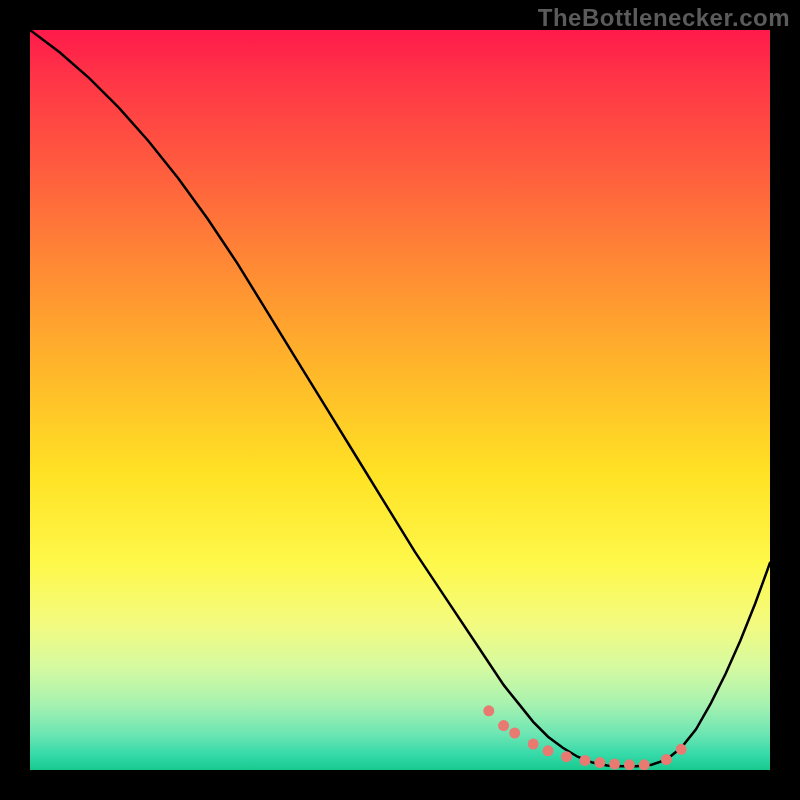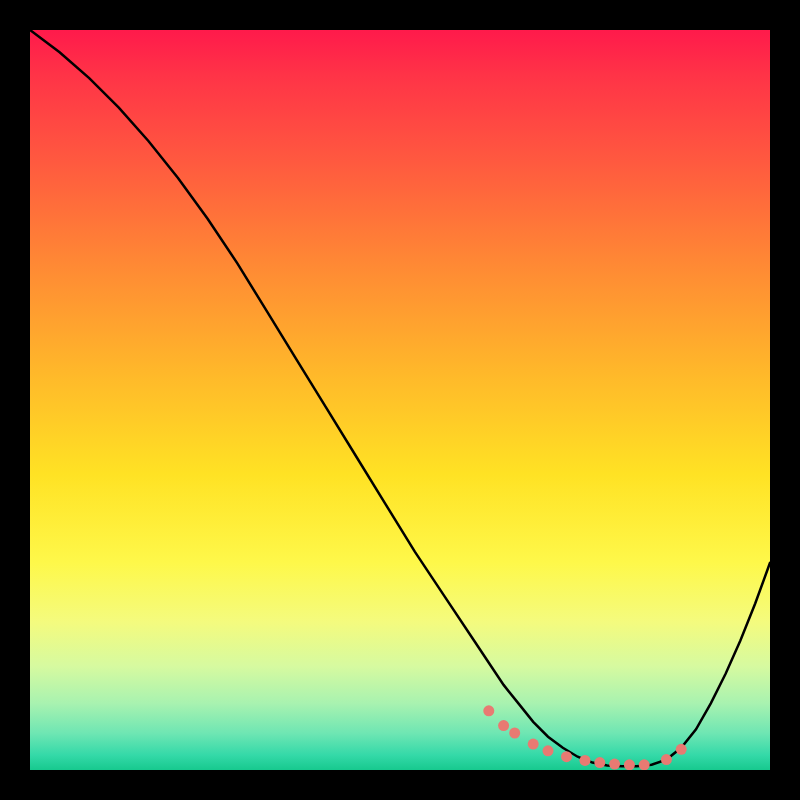--- a/index.html
+++ b/index.html
@@ -59,20 +59,21 @@
     position: absolute;
     inset: 0;
     width: 100%;
     height: 100%;
   }
 </style>
 </head>
 <body>
 
 <div class="frame">
+  <div class="watermark">TheBottleneсker.com</div>
 
   <div class="plot-box">
     <div class="gradient"></div>
     <svg class="curve" viewBox="0 0 740 740" preserveAspectRatio="none">
       <path fill="none" stroke="#000" stroke-width="2.5" stroke-linecap="round" d="M0.0 0.0 L29.6 22.2 L59.2 48.1 L88.8 77.7 L118.4 111.0 L148.0 148.0 L177.6 188.7 L207.2 233.1 L236.8 281.2 L266.4 329.3 L296.0 377.4 L325.6 425.5 L355.2 473.6 L384.8 521.7 L414.4 566.1 L444.0 610.5 L458.8 632.7 L473.6 654.9 L488.4 673.4 L503.2 691.9 L518.0 706.7 L532.8 717.8 L547.6 726.7 L562.4 732.6 L577.2 735.6 L592.0 736.3 L606.8 736.3 L621.6 734.8 L636.4 729.6 L651.2 717.8 L666.0 699.3 L680.8 673.4 L695.6 643.8 L710.4 610.5 L725.2 573.5 L740.0 532.8" id="curve-path"></path>
       <g id="marker-group">
           <circle cx="458.8" cy="680.8" r="5.5" fill="#e87a72"></circle>
           <circle cx="473.6" cy="695.6" r="5.5" fill="#e87a72"></circle>
           <circle cx="484.7" cy="703.0" r="5.5" fill="#e87a72"></circle>
           <circle cx="503.2" cy="714.1" r="5.5" fill="#e87a72"></circle>

